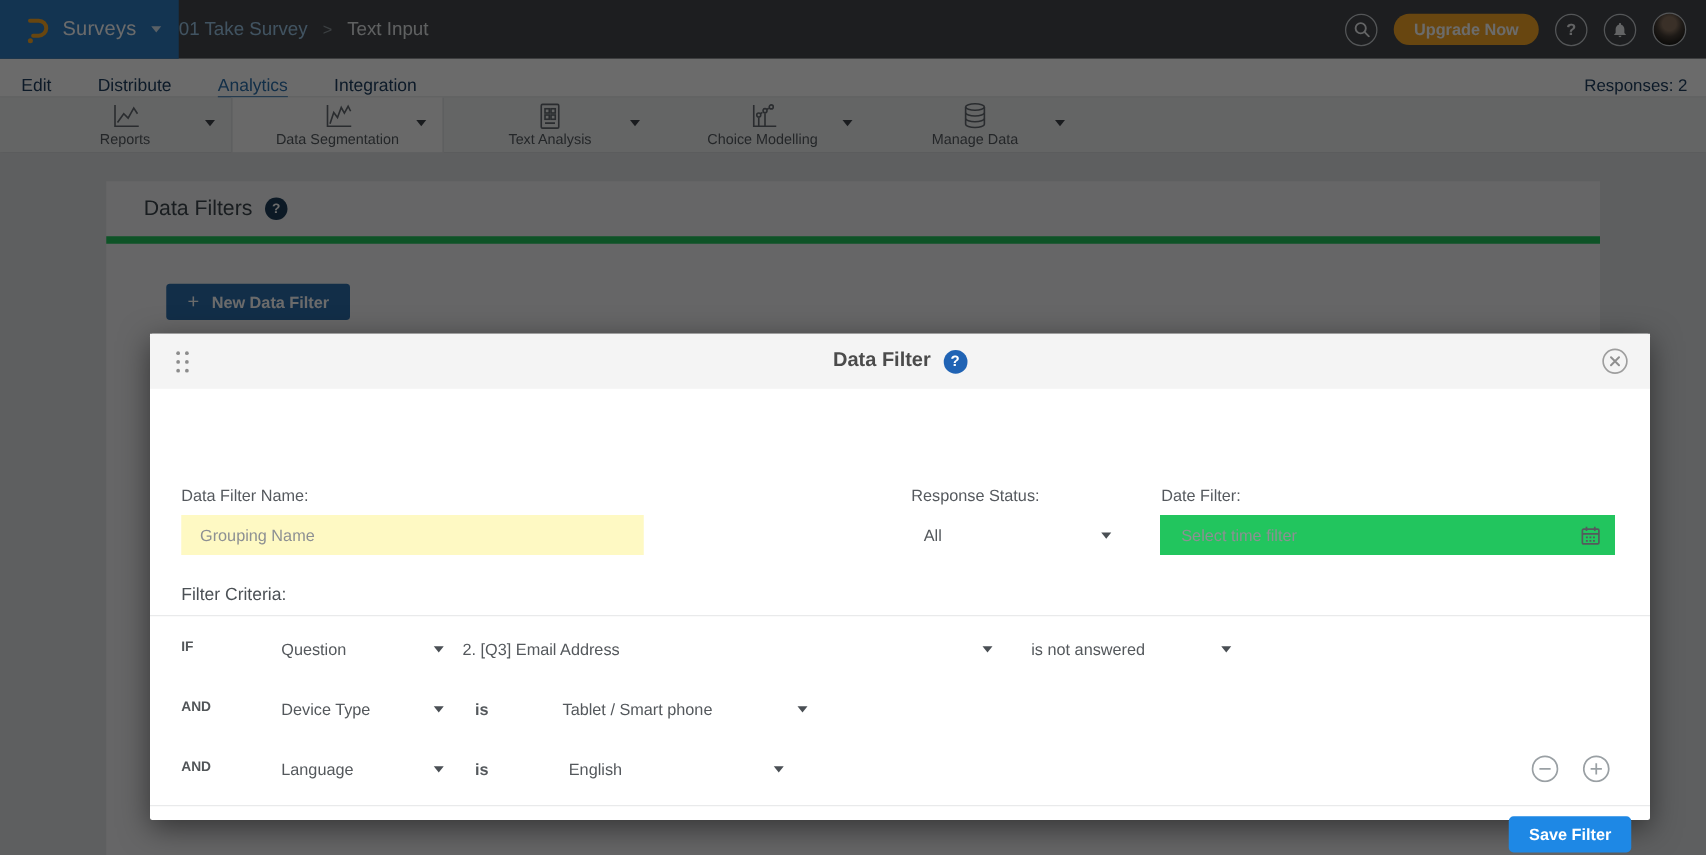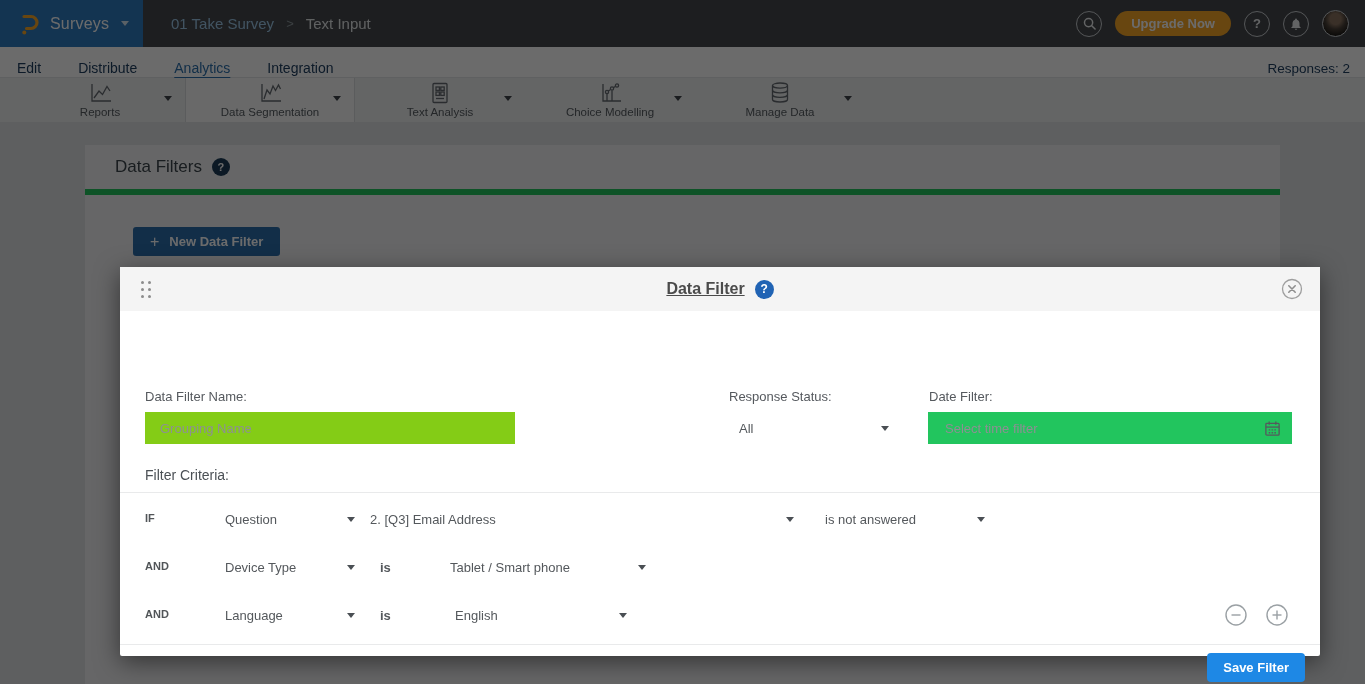--- a/index.html
+++ b/index.html
@@ -5,21 +5,21 @@
   * { margin:0; padding:0; box-sizing:border-box; }
   html,body { width:1365px; height:684px; overflow:hidden; }
   body { font-family:"Liberation Sans", sans-serif; background:#e0e2e4; position:relative; }
 
   
   .topbar { height:47px; display:flex; align-items:stretch; background:#46494d; }
   .brand { width:143px; background:#2e7cc0; display:flex; align-items:center; padding:0 12px 0 18px; gap:10px; }
   .brand-name { color:#ffffff; font-size:16px; letter-spacing:.2px; }
   .ct { width:0; height:0; border-left:4px solid transparent; border-right:4px solid transparent; border-top:5px solid currentColor; display:inline-block; }
   .brand .ct { color:#d7e6f2; margin-left:2px; }
-  .crumbs { flex:1; display:flex; align-items:center; padding-left:28px; gap:12px; font-size:15px; }
+  .crumbs { flex:1; display:flex; align-items:center; gap:12px; font-size:15px; }
   .crumb-link { color:#9cc7e8; }
   .crumb-sep { color:#8d969c; font-size:13px; }
   .crumb-cur { color:#e3e6e8; }
   .top-actions { display:flex; align-items:center; gap:13px; padding-right:16px; }
   .cir { width:26px; height:26px; border-radius:50%; border:1.5px solid #c9cdd1; display:flex; align-items:center; justify-content:center; color:#eceef0; font-size:13px; font-weight:bold; }
   .upgrade { height:25px; border-radius:13px; background:#f7a727; color:#ffffff; font-size:13px; font-weight:bold; display:flex; align-items:center; padding:0 16px; border:none; }
   .avatar { width:27px; height:27px; border-radius:50%; border:1px solid #c9cdd1; background:radial-gradient(circle at 50% 32%, #8a7360 0 26%, #4a4038 48%, #23201c 75%); }
 
   
   .tabsrow { height:31px; background:#ffffff; display:flex; align-items:center; padding:12px 15px 0 17px; border-bottom:1px solid #e4e6e8; }
@@ -41,30 +41,30 @@
   .panel-head { height:50px; display:flex; align-items:center; gap:10px; padding-left:30px; border-bottom:6px solid #22c55e; }
   .panel-title { font-size:17px; color:#3c454c; }
   .helpdot { width:18px; height:18px; border-radius:50%; background:#1d3c59; color:#ffffff; font-size:11px; font-weight:bold; display:flex; align-items:center; justify-content:center; }
   .newbtn { position:absolute; left:48px; top:82px; height:29px; display:flex; align-items:center; gap:10px; background:#2d6fad; color:#fff; border:none; border-radius:3px; padding:0 17px; font-size:13px; font-weight:bold; }
   .newbtn .plus { font-size:16px; font-weight:normal; }
 
   
   .overlay { position:absolute; inset:0; background:rgba(0,0,0,.58); }
   .modal { position:absolute; left:120px; top:267px; width:1200px; height:389px; background:#ffffff; border-radius:2px; box-shadow:0 6px 24px rgba(0,0,0,.5); }
   .m-header { height:44px; background:#f4f4f4; position:relative; display:flex; align-items:center; justify-content:center; gap:10px; }
-  .m-title { font-size:16px; font-weight:bold; color:#4b4b4b;text-decoration:underline; }
+  .m-title { font-size:16px; font-weight:bold; color:#4b4b4b; }
   .m-help { width:19px; height:19px; border-radius:50%; background:#2063b4; color:#fff; font-size:12px; font-weight:bold; display:flex; align-items:center; justify-content:center; }
   .drag { position:absolute; left:21px; top:14px; display:grid; grid-template-columns:3px 3px; grid-auto-rows:3px; gap:4px; }
   .drag i { width:3px; height:3px; border-radius:50%; background:#8c8c8c; }
   .m-close { position:absolute; right:17px; top:11px; width:22px; height:22px; cursor:pointer; }
 
   .m-body { position:relative; height:345px; font-size:13px; color:#54585c; }
   .abs { position:absolute; }
   .flabel { font-size:13px; color:#55595e; }
-  .finput { background:#84cc16; border:none; outline:none; height:32px; font-size:13px; color:#54585c; font-family:"Liberation Sans",sans-serif; padding:0 15px; }
+  .finput { background:#fef9c3; border:none; outline:none; height:32px; font-size:13px; color:#54585c; font-family:"Liberation Sans",sans-serif; padding:0 15px; }
   .finput::placeholder { color:#8d9093; }
   .dd { display:flex; align-items:center; justify-content:space-between; height:28px; cursor:pointer; }
   .dd .ct { color:#4a4f54; }
   .datewrap { background:#22c55e; height:32px; display:flex; align-items:center; }
   .datewrap input { flex:1; background:transparent; padding:0 17px; }
   .datewrap svg { margin-right:11px; stroke:#55595d; fill:none; stroke-width:1.4; }
   .mdivider { position:absolute; left:0; right:0; height:1px; background:#e9eaeb; }
   .conj { font-size:11px; font-weight:bold; color:#515558; }
   .rowtxt { font-size:13px; color:#54585c; font-weight:bold; }
   .iconbtn { width:22px; height:22px; cursor:pointer; }

